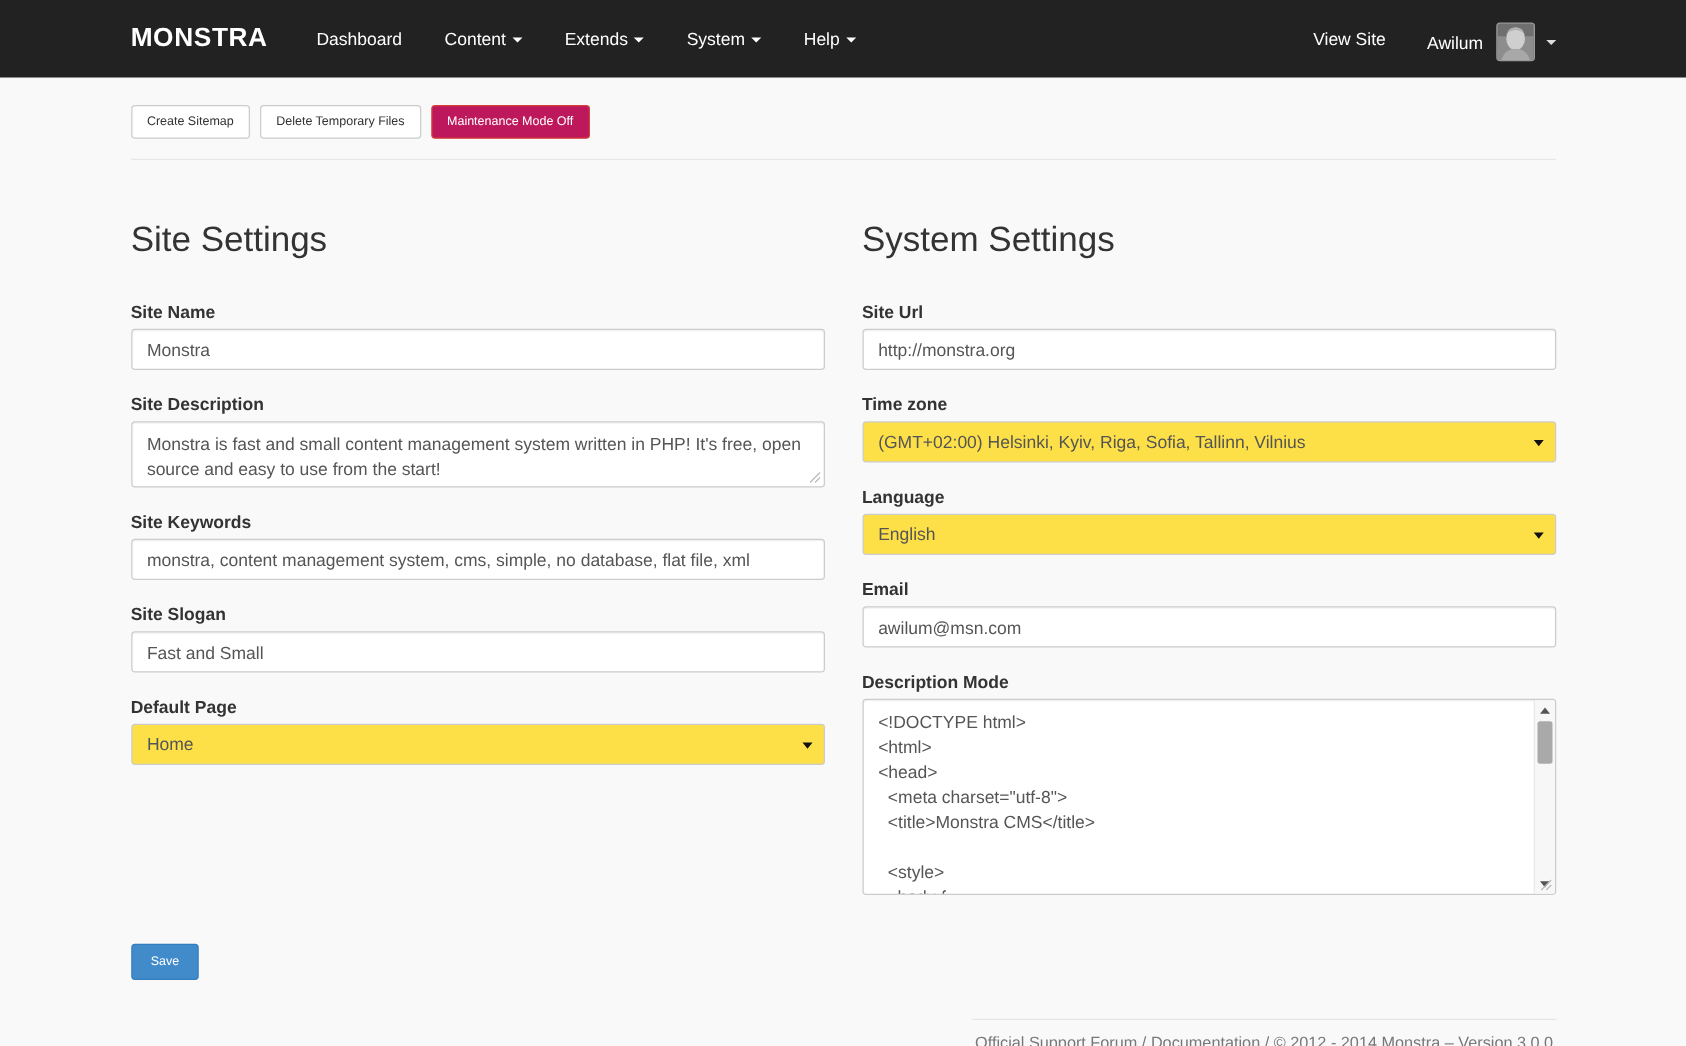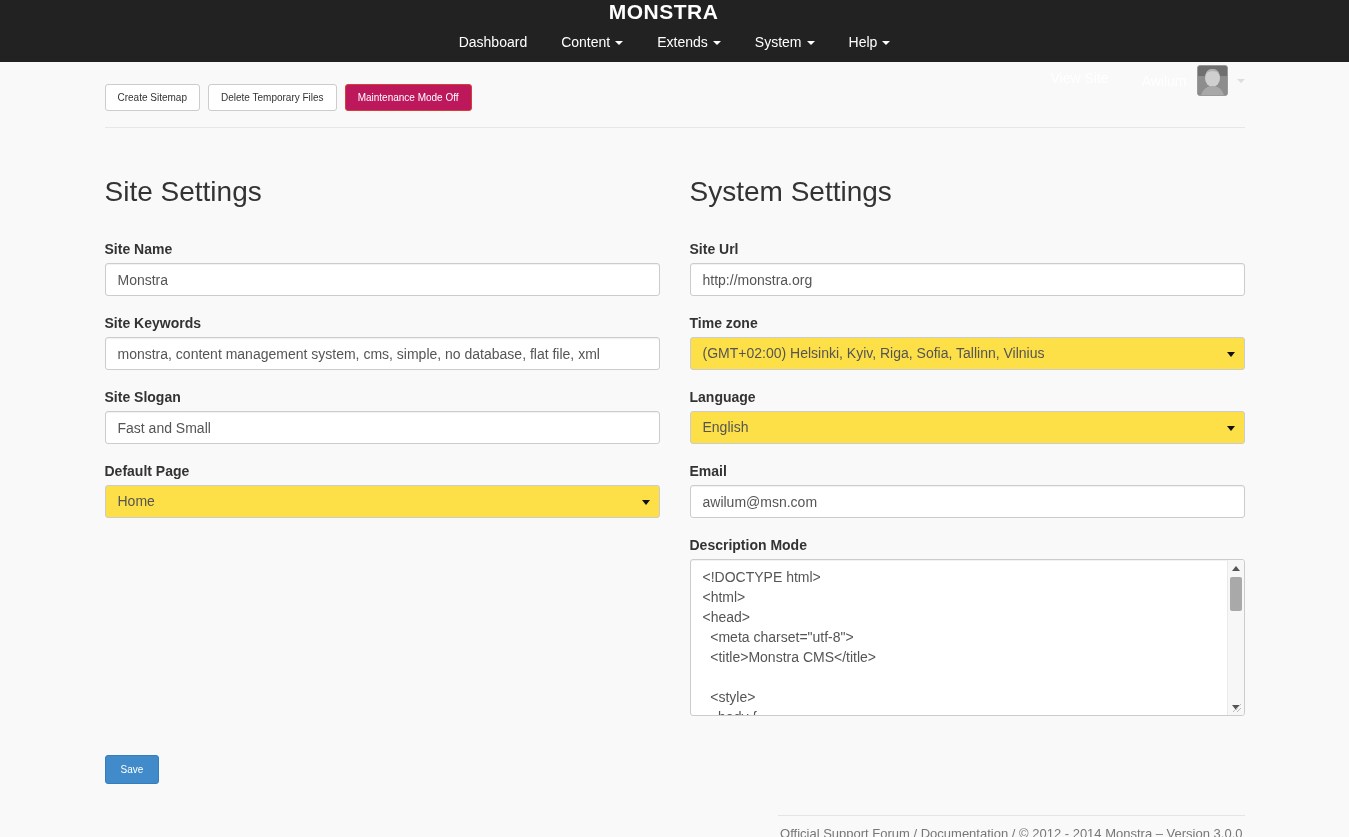--- a/index.html
+++ b/index.html
@@ -3,21 +3,21 @@
 <meta charset="utf-8">
 <style>
   * { box-sizing: border-box; }
   html, body { margin: 0; padding: 0; }
   body {
     width: 1349px; height: 837px; overflow: hidden;
     background: #f9f9f9;
     font-family: "Liberation Sans", "DejaVu Sans", sans-serif;
     font-size: 14px; color: #333;
   }
-  .container { width: 1140px; margin: 0 auto; flex-direction: column; }
+  .container { width: 1140px; margin: 0 auto; }
 
   
   .navbar { height: 62px; background: #222; }
   .navbar-inner { display: flex; align-items: center; height: 62px; }
   .brand {
     color: #fff; font-size: 21px; font-weight: bold; letter-spacing: .5px;
     margin-right: 22px; cursor: pointer; white-space: nowrap;
   }
   .nav-links { display: flex; align-items: flex-start; }
   .nav-link {
@@ -155,20 +155,29 @@
   <div class="row">
 
     <div class="col">
       <h2 class="section-title">Site Settings</h2>
 
       <div class="form-group">
         <label>Site Name</label>
         <input class="form-control" type="text" value="Monstra" style="">
       </div>
 
+      <div class="form-group">
+        <label>Site Description</label>
+        <div class="textarea-box desc-box">
+          <div class="ta-text">Monstra is fast and small content management system written in PHP! It's free, open source and easy to use from the start!</div>
+          <svg class="resize-grip" width="10" height="10" viewBox="0 0 10 10" xmlns="http://www.w3.org/2000/svg">
+            <path d="M9 1 L1 9 M9 5 L5 9" stroke="#bbb" stroke-width="1" fill="none"></path>
+          </svg>
+        </div>
+      </div>
 
       <div class="form-group">
         <label>Site Keywords</label>
         <input class="form-control" type="text" value="monstra, content management system, cms, simple, no database, flat file, xml" style="">
       </div>
 
       <div class="form-group">
         <label>Site Slogan</label>
         <input class="form-control" type="text" value="Fast and Small" style="">
       </div>

